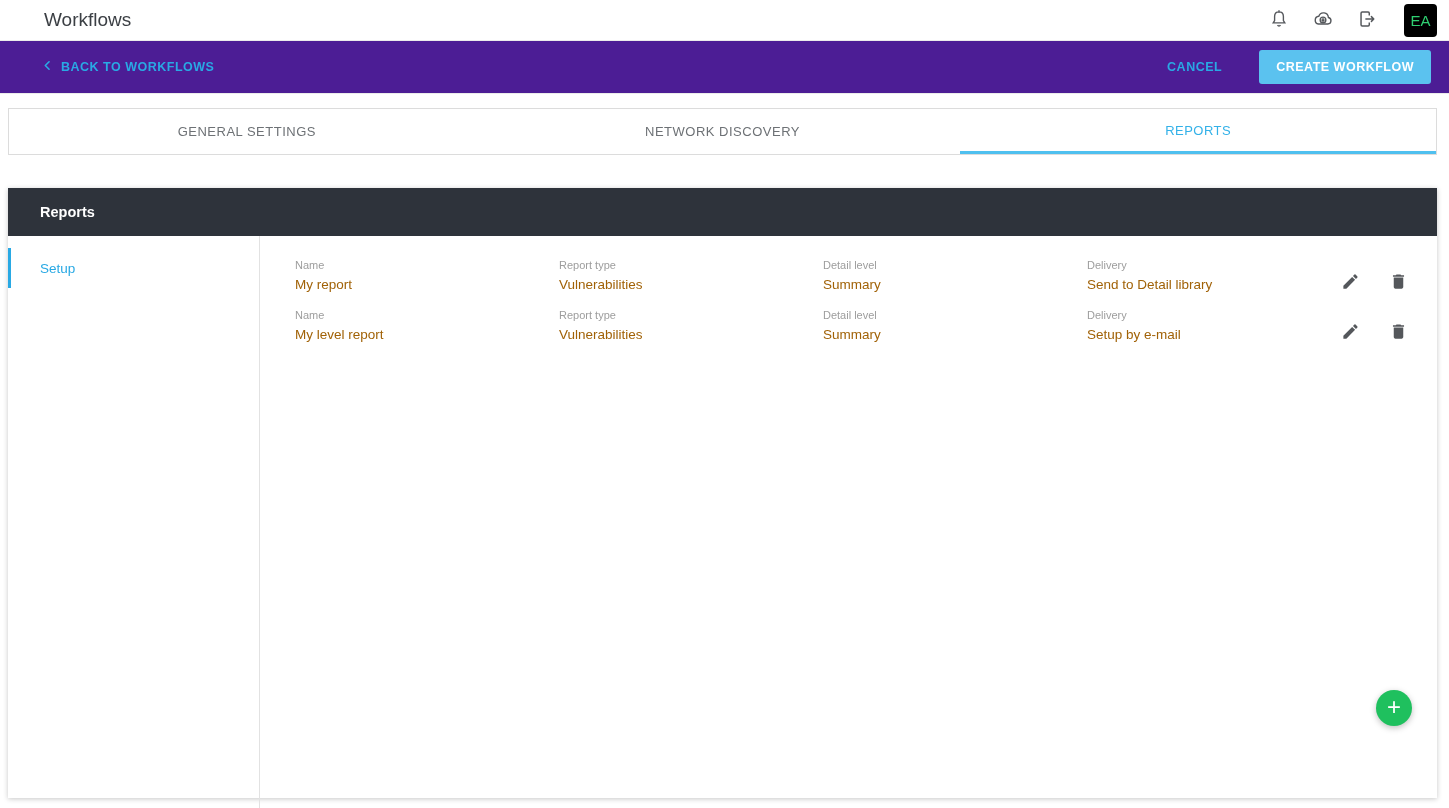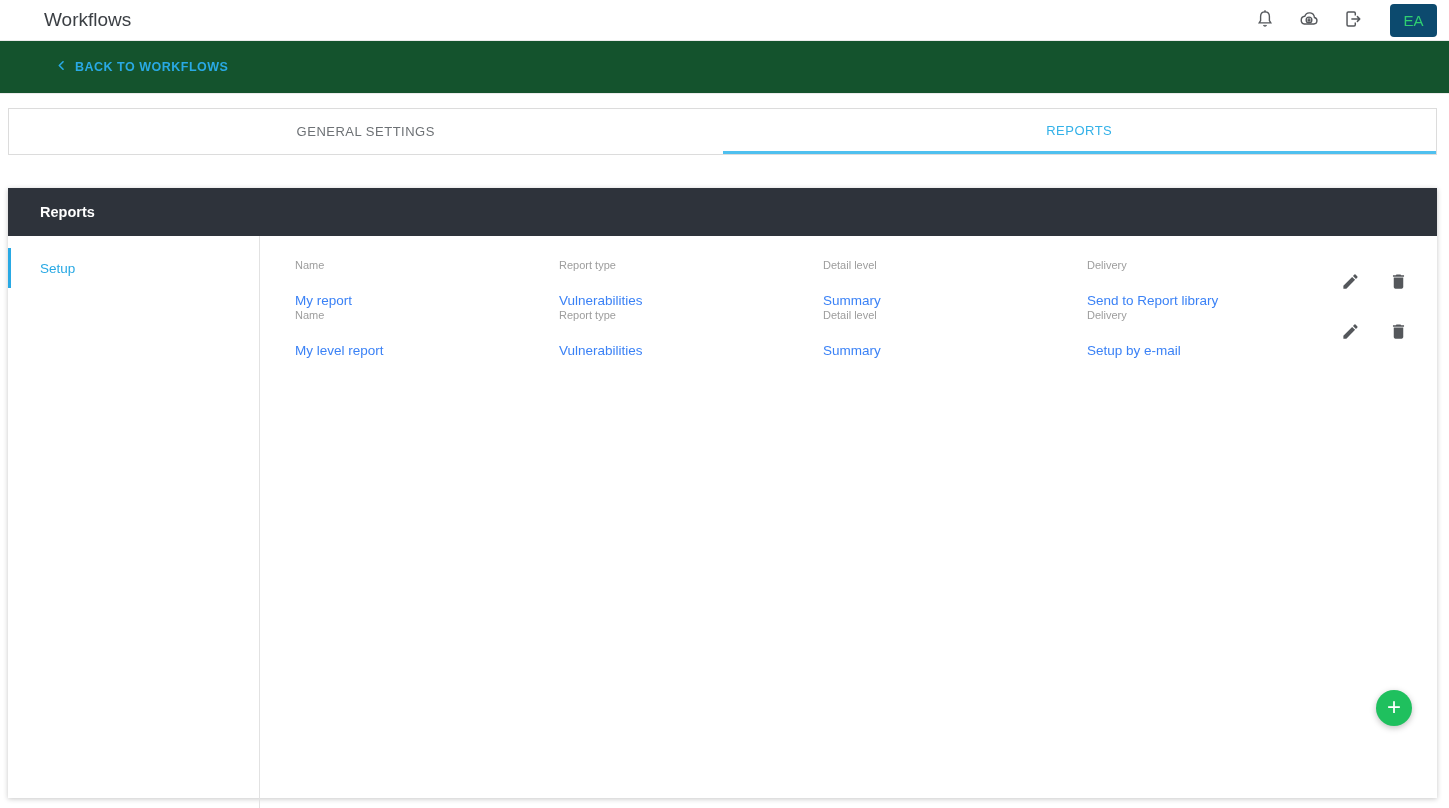--- a/index.html
+++ b/index.html
@@ -8,28 +8,28 @@
 
   
   .topbar { position:absolute; top:0; left:0; width:1449px; height:41px;
             background:#fff; border-bottom:1px solid #ebebeb;
             display:flex; align-items:center; padding:0 12px 0 44px; }
   .app-title { font-size:19px; color:#3b3f44; font-weight:400; }
   .topbar-right { margin-left:auto; display:flex; align-items:center; }
   .icon-btn { width:24px; height:24px; margin-left:20px; border:none; background:none;
               cursor:pointer; display:flex; align-items:center; justify-content:center; }
   .icon-btn svg { width:22px; height:22px; }
-  .avatar { width:47px; height:33px; margin-left:25px; border-radius:4px;
-            background:#0c4a6e; color:#2fcf71; font-size:15px; font-weight:500;
+  .avatar { width:33px; height:33px; margin-left:25px; border-radius:4px;
+            background:#000000; color:#2fcf71; font-size:15px; font-weight:500;
             display:flex; align-items:center; justify-content:center; cursor:pointer; }
 
   
   .toolbar { position:absolute; top:41px; left:0; width:1449px; height:53px;
-             background:#14532d; border-bottom:1px solid #ebebeb;
-             display:flex; align-items:center; padding:0 18px 0 54px; }
+             background:#4c1d95; border-bottom:1px solid #ebebeb;
+             display:flex; align-items:center; padding:0 18px 0 40px; }
   .back-link { display:flex; align-items:center; gap:6px; color:#29a9e4;
                font-size:12.5px; font-weight:700; letter-spacing:.5px;
                background:none; border:none; cursor:pointer; }
   .toolbar-right { margin-left:auto; display:flex; align-items:center; gap:33px; }
   .btn-text { color:#29a9e4; font-size:12.5px; font-weight:700; letter-spacing:.5px;
               background:none; border:none; cursor:pointer; padding:8px 4px; }
   .btn-primary { background:#5bc2ef; color:#fff; font-size:12.5px; font-weight:700;
                  letter-spacing:.5px; border:none; border-radius:3px;
                  padding:10px 17px; cursor:pointer;
                  font-family:"Liberation Sans", sans-serif; }
@@ -56,21 +56,21 @@
                font-size:13.5px; color:#29a9e4; border-left:3px solid #29a9e4;
                cursor:pointer; width:100%; background:none; border-top:none;
                border-right:none; border-bottom:none;
                font-family:"Liberation Sans", sans-serif; }
 
   .content { flex:1; position:relative; padding-top:22px; }
   .report-row { display:flex; height:50px; padding:0 27px 0 23px; }
   .field { width:264px; }
   .field.grow { flex:1; width:auto; }
   .field-label { font-size:11px; color:#9d9d9d; line-height:14px; }
-  .field-value { font-size:13.5px; color:#3b82f6; line-height:17px; margin-top:20px; }
+  .field-value { font-size:13.5px; color:#a16207; line-height:17px; margin-top:4px; }
   .row-actions { display:flex; align-items:center; gap:24px; }
   .row-actions .icon-btn { margin:0; }
   .row-actions svg { width:19px; height:19px; }
 
   .previous-link { position:absolute; left:23px; bottom:15px; color:#29a9e4;
                    font-size:12px; font-weight:700; letter-spacing:.5px;
                    background:none; border:none; cursor:pointer;
                    font-family:"Liberation Sans", sans-serif; }
 
   .fab { position:absolute; right:25px; bottom:72px; width:36px; height:36px;
@@ -118,24 +118,29 @@
 
 <div class="toolbar">
   <button class="back-link">
     <span>
       <svg viewBox="0 0 24 24" width="15" height="15" fill="none" stroke="#29a9e4" stroke-width="2.6" stroke-linecap="round" stroke-linejoin="round">
         <path d="M14.5 6 8.5 12l6 6"></path>
       </svg>
     </span>
     <span>BACK TO WORKFLOWS</span>
   </button>
+  <div class="toolbar-right">
+    <button class="btn-text">CANCEL</button>
+    <button class="btn-primary">CREATE WORKFLOW</button>
+  </div>
 </div>
 
 <nav class="stepper">
   <button class="step">GENERAL SETTINGS</button>
+  <button class="step">NETWORK DISCOVERY</button>
   <button class="step active">REPORTS</button>
 </nav>
 
 <section class="panel">
   <div class="panel-header">
     <span>Reports</span>
   </div>
   <div class="panel-body">
 
     <aside class="sidebar">
@@ -152,21 +157,21 @@
         <div class="field">
           <div class="field-label">Report type</div>
           <div class="field-value">Vulnerabilities</div>
         </div>
         <div class="field">
           <div class="field-label">Detail level</div>
           <div class="field-value">Summary</div>
         </div>
         <div class="field grow">
           <div class="field-label">Delivery</div>
-          <div class="field-value">Send to Report library</div>
+          <div class="field-value">Send to Detail library</div>
         </div>
         <div class="row-actions">
           <button class="icon-btn">
             <span>
               <svg viewBox="0 0 24 24">
                   <path d="M3 17.25V21h3.75L17.81 9.94l-3.75-3.75L3 17.25zM20.71 7.04c.39-.39.39-1.02 0-1.41l-2.34-2.34a.996.996 0 0 0-1.41 0l-1.83 1.83 3.75 3.75 1.83-1.83z" fill="#54575b"></path>
                 </svg>
             </span>
           </button>
           <button class="icon-btn">

